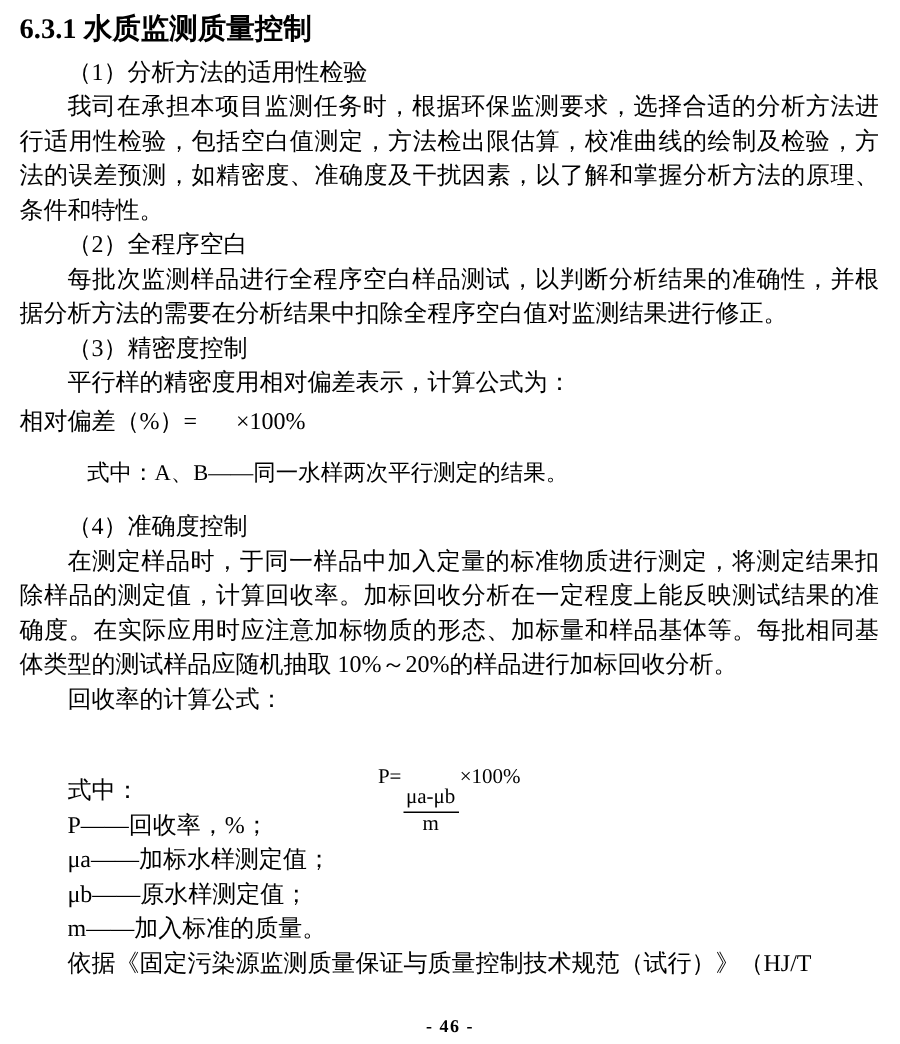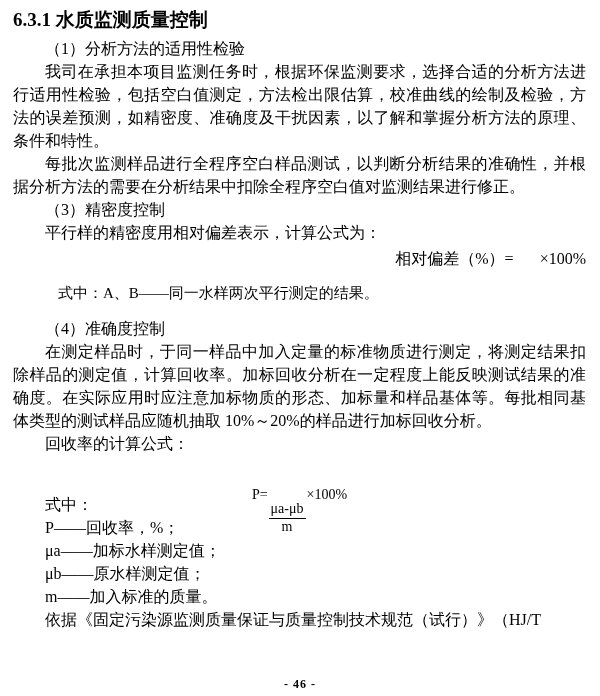--- a/index.html
+++ b/index.html
@@ -30,21 +30,21 @@
     font-size: 16px;
     line-height: 23px;
     text-align: justify;
   }
   .indent { text-indent: 2em; }
   .heading-line { text-align: left; }
   .formula-line {
     margin: 3px 0;
     font-size: 16px;
     line-height: 23px;
-    text-align: right;
+    text-align: left;
   }
   .formula-gap {
     display: inline-block;
     width: 26px;
   }
   .note-line {
     margin: 12px;
     font-size: 15px;
     line-height: 23px;
     text-indent: 2.2em;
@@ -85,20 +85,21 @@
 </head>
 <body>
 
 <div class="page">
 
   <h1 class="doc-title">6.3.1 水质监测质量控制</h1>
 
   <p class="line indent heading-line">（1）分析方法的适用性检验</p>
   <p class="line indent">我司在承担本项目监测任务时，根据环保监测要求，选择合适的分析方法进行适用性检验，包括空白值测定，方法检出限估算，校准曲线的绘制及检验，方法的误差预测，如精密度、准确度及干扰因素，以了解和掌握分析方法的原理、条件和特性。</p>
 
+  <p class="line indent heading-line">（2）全程序空白</p>
   <p class="line indent">每批次监测样品进行全程序空白样品测试，以判断分析结果的准确性，并根据分析方法的需要在分析结果中扣除全程序空白值对监测结果进行修正。</p>
 
   <p class="line indent heading-line">（3）精密度控制</p>
   <p class="line indent heading-line">平行样的精密度用相对偏差表示，计算公式为：</p>
 
   <div class="formula-line">
     <span>相对偏差（%）=</span><span class="formula-gap"></span><span>×100%</span>
   </div>
 
   <p class="note-line">式中：A、B——同一水样两次平行测定的结果。</p>

